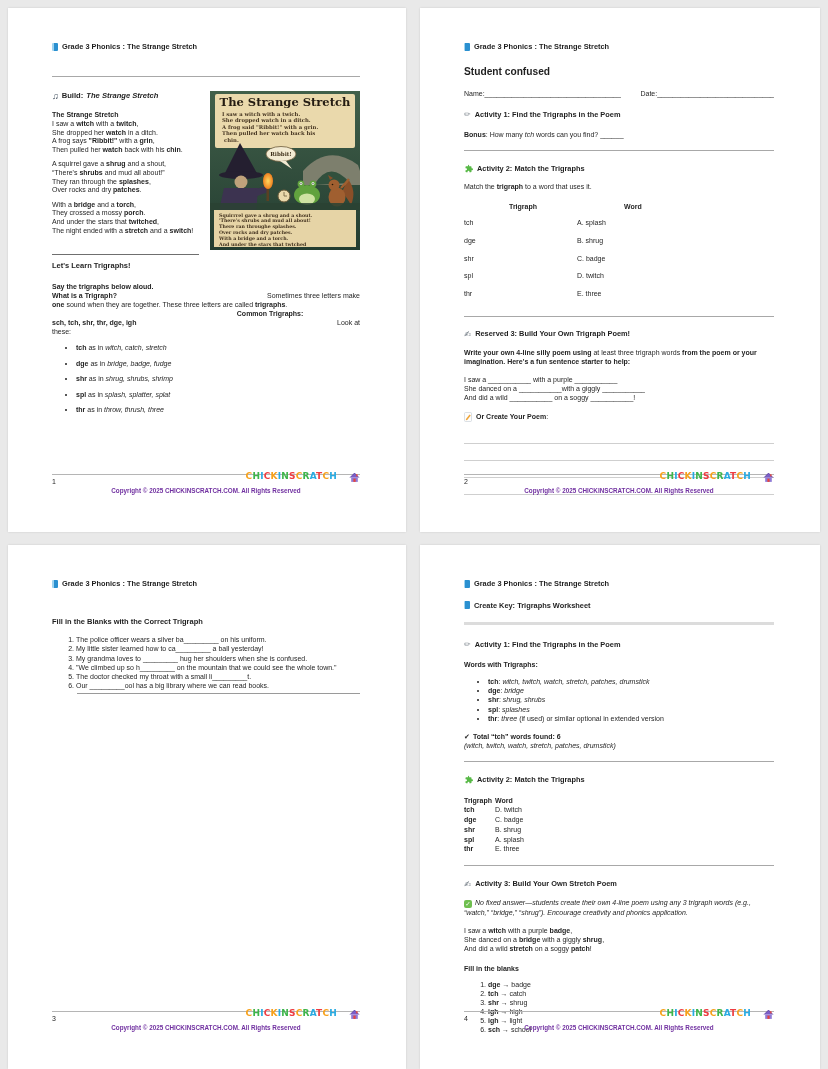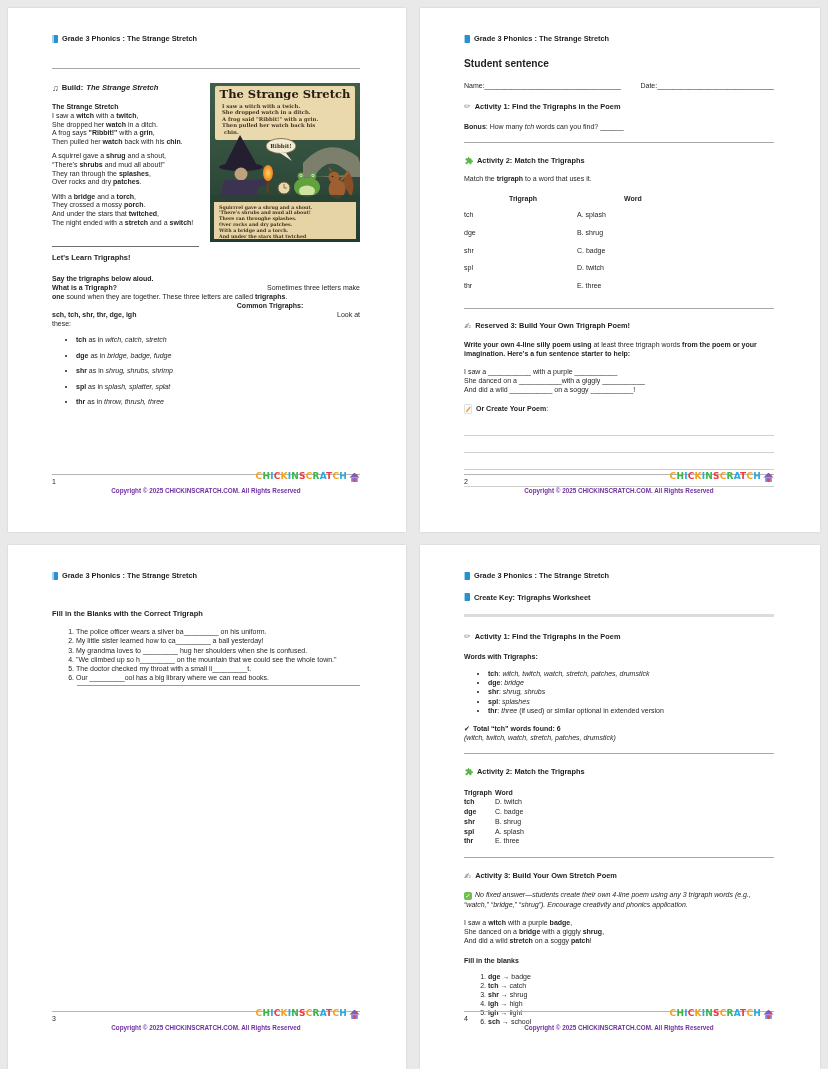--- a/index.html
+++ b/index.html
@@ -1,19 +1,19 @@
 <!DOCTYPE html>
 <html><head>
 <meta charset="utf-8">
 <style>
   html,body{margin:0;padding:0;background:#e9e9e9;width:828px;height:1069px;overflow:hidden;
     font-family:"Liberation Sans","DejaVu Sans",sans-serif;}
   .grid{display:grid;grid-template-columns:398px 400px;grid-template-rows:524px 524px;
     gap:13px 14px;padding:8px;box-sizing:border-box;}
-  .page{background:#fff;position:relative;box-sizing:border-box;padding:26px 46px 0 44px;
+  .page{background:#fff;position:relative;box-sizing:border-box;padding:34px 46px 0 44px;
     font-size:7px;line-height:1.3;color:#1f1f1f;box-shadow:0 0 2px rgba(0,0,0,.12);overflow:hidden;}
   .page b{font-weight:700}
   .page-header{display:flex;align-items:center;gap:4px;font-weight:700;font-size:7.4px;}
   .book-icon{width:6px;height:8px;border-radius:1px;flex:none;display:inline-block;
     background:linear-gradient(90deg,#9fd3ef 0 25%,#2b90d0 25%);}
   .sep{border-top:1px solid #a8a8a8;height:0;}
   .sep.dark{border-color:#6f6f6f}
   .sep.thick{border-top:3px solid #dcdcdc}
   
   .hdr-sep{margin-top:24px}
@@ -34,21 +34,21 @@
   .say-block div{height:9px;white-space:nowrap;}
   .jrow{display:flex;justify-content:space-between;}
   .crow{margin-left:60%;}
   .tri-bullets{margin:8px 0 0 0;padding-left:24px;}
   .tri-bullets li{margin-bottom:7px;line-height:8.5px;white-space:nowrap;}
   
   .footer{position:absolute;left:44px;right:46px;top:466px;}
   .f-line{border-top:1px solid #b5b5b5;}
   .f-row{display:flex;justify-content:space-between;margin-top:2px;}
   .f-num{font-size:7px;}
-  .f-logo{display:flex;align-items:center;gap:2px;margin-top:-9px;}
+  .f-logo{display:flex;align-items:center;gap:12px;margin-top:-9px;}
   .lw{font-weight:800;font-size:9px;font-family:"DejaVu Sans",sans-serif;letter-spacing:.2px;}
   .f-copy{text-align:center;color:#7030a0;font-weight:700;font-size:6.3px;margin-top:1px;}
   
   .subtitle{font-size:10.2px;font-weight:700;margin-top:13px;}
   .name-date{display:flex;justify-content:space-between;margin-top:11px;white-space:nowrap;}
   .act-head{display:flex;align-items:center;gap:4px;font-weight:700;font-size:7.4px;}
   .pencil-icon{font-size:8px;color:#8e959c;line-height:8px;}
   .hand-icon{font-size:8.5px;color:#66707a;line-height:8px;}
   .mt12{margin-top:12px}.mt10{margin-top:10px}.mt11{margin-top:11px}.mt13{margin-top:13px}
   .mt9{margin-top:9px}
@@ -223,21 +223,21 @@
       </div>
       <div class="f-copy">Copyright © 2025 CHICKINSCRATCH.COM. All Rights Reserved</div>
     </div>
   </div>
 
   <div class="page">
     <div class="page-header">
       <span class="book-icon"></span>
       <span>Grade 3 Phonics : The Strange Stretch</span>
     </div>
-    <div class="subtitle">Student sentence</div>
+    <div class="subtitle">Student confused</div>
     <div class="name-date">
       <span>Name:___________________________________</span>
       <span>Date:______________________________</span>
     </div>
 
     <div class="act-head mt12">
       <span class="pencil-icon">✏</span>
       <span>Activity 1: Find the Trigraphs in the Poem</span>
     </div>
     <div class="mt10"><b>Bonus</b>: How many <i>tch</i> words can you find? ______</div>

